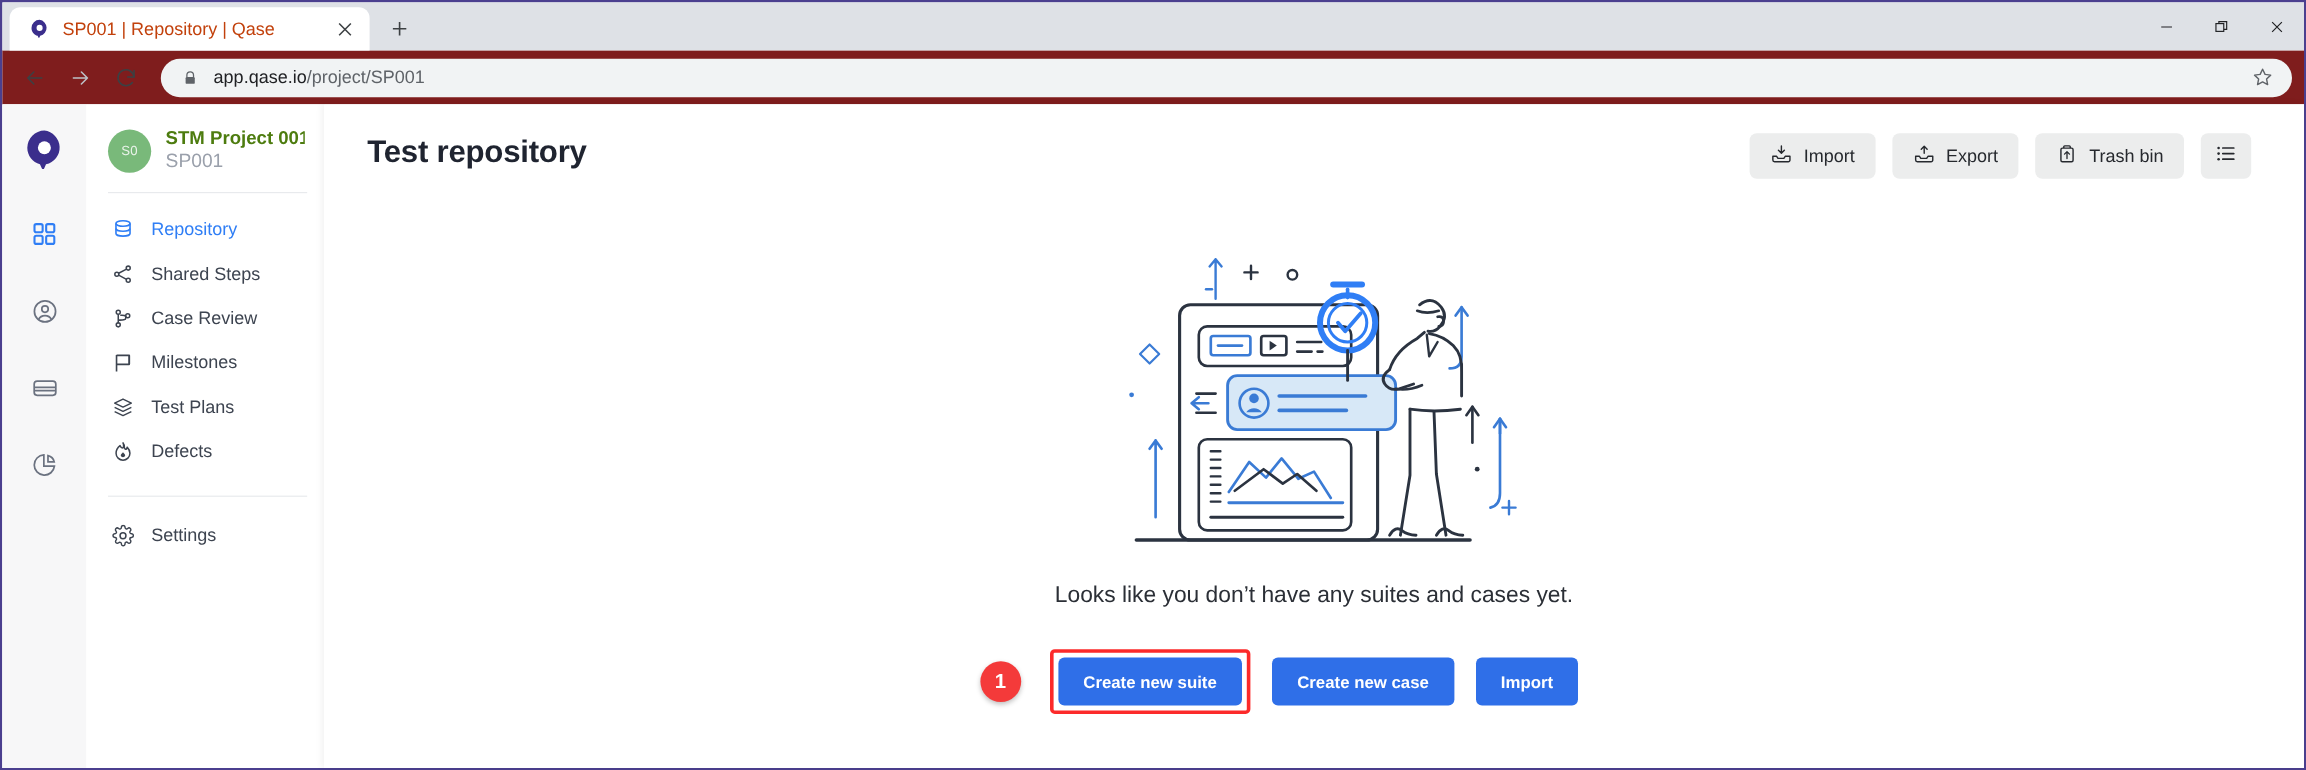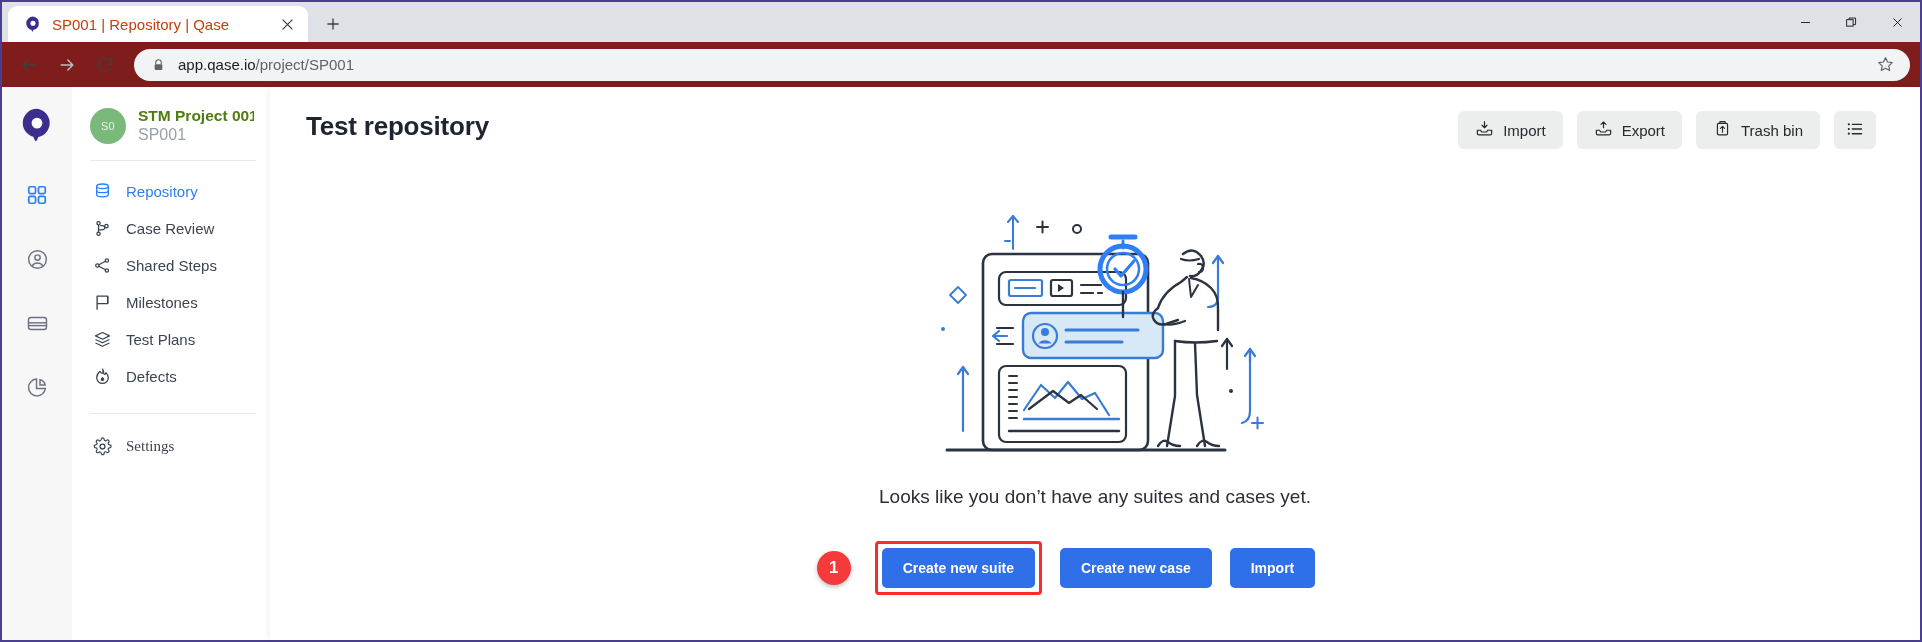--- a/index.html
+++ b/index.html
@@ -300,44 +300,44 @@
               <path d="M4.6 5.4v5.2c0 1.6 3.3 2.9 7.4 2.9s7.4-1.3 7.4-2.9V5.4" stroke="#2f7ef5" stroke-width="1.7" fill="none"></path>
               <path d="M4.6 10.6v5.2c0 1.6 3.3 2.9 7.4 2.9s7.4-1.3 7.4-2.9v-5.2" stroke="#2f7ef5" stroke-width="1.7" fill="none"></path>
             </svg>
           </span>
           <span>Repository</span>
         </div>
 
         <div class="navitem">
           <span class="ico">
             <svg viewBox="0 0 24 24" width="19" height="19">
+              <circle cx="17.5" cy="5.6" r="2.1" stroke="#3d4450" stroke-width="1.6" fill="none"></circle>
+              <circle cx="5.5" cy="12" r="2.1" stroke="#3d4450" stroke-width="1.6" fill="none"></circle>
+              <circle cx="17.5" cy="18.4" r="2.1" stroke="#3d4450" stroke-width="1.6" fill="none"></circle>
+              <path d="M7.4 11l8.3-4.4M7.4 13l8.3 4.4" stroke="#3d4450" stroke-width="1.6" fill="none"></path>
+            </svg>
+          </span>
+          <span>Shared Steps</span>
+        </div>
+
+        <div class="navitem">
+          <span class="ico">
+            <svg viewBox="0 0 24 24" width="19" height="19">
               <circle cx="7" cy="5.4" r="2.1" stroke="#3d4450" stroke-width="1.6" fill="none"></circle>
               <circle cx="7" cy="18.6" r="2.1" stroke="#3d4450" stroke-width="1.6" fill="none"></circle>
               <circle cx="17" cy="9" r="2.1" stroke="#3d4450" stroke-width="1.6" fill="none"></circle>
               <path d="M7 7.5v9M9.1 8.4c3 0 5.9-.5 5.9 2.6 0 3-4.3 2.6-8 2.6" stroke="#3d4450" stroke-width="1.6" fill="none"></path>
             </svg>
           </span>
           <span>Case Review</span>
         </div>
 
         <div class="navitem">
           <span class="ico">
             <svg viewBox="0 0 24 24" width="19" height="19">
-              <circle cx="17.5" cy="5.6" r="2.1" stroke="#3d4450" stroke-width="1.6" fill="none"></circle>
-              <circle cx="5.5" cy="12" r="2.1" stroke="#3d4450" stroke-width="1.6" fill="none"></circle>
-              <circle cx="17.5" cy="18.4" r="2.1" stroke="#3d4450" stroke-width="1.6" fill="none"></circle>
-              <path d="M7.4 11l8.3-4.4M7.4 13l8.3 4.4" stroke="#3d4450" stroke-width="1.6" fill="none"></path>
-            </svg>
-          </span>
-          <span>Shared Steps</span>
-        </div>
-
-        <div class="navitem">
-          <span class="ico">
-            <svg viewBox="0 0 24 24" width="19" height="19">
               <path d="M5.2 21V3.6M5.2 4h13.4v9.4H5.2" stroke="#3d4450" stroke-width="1.7" fill="none" stroke-linejoin="round"></path>
               <path d="M18.6 4v9.4" stroke="#3d4450" stroke-width="1.7" fill="none"></path>
             </svg>
           </span>
           <span>Milestones</span>
         </div>
 
         <div class="navitem">
           <span class="ico">
             <svg viewBox="0 0 24 24" width="19" height="19">
@@ -356,21 +356,21 @@
               <path d="M12 2.6c2.6 3.2.4 4.9 2.1 6.3 1.2 1 2.2-.4 2.2-1.8 2 2 3 4.1 3 6.4a7.3 7.3 0 0 1-14.6 0c0-3.2 1.9-6.2 4.2-8C9.6 7 10.4 8 11.3 8c1.4 0 1.9-2.7.7-5.4z" stroke="#3d4450" stroke-width="1.6" fill="none" stroke-linejoin="round"></path>
               <path d="M12 12.4c1.3 1.4 2.3 2.2 2.3 3.4a2.4 2.4 0 0 1-4.7 0c0-1.2 1.1-2 2.4-3.4z" fill="#3d4450"></path>
             </svg>
           </span>
           <span>Defects</span>
         </div>
       </div>
 
       <div class="divider" style="margin-top:18px;"></div>
 
-      <div class="settings-wrap" style="padding-top:14px;font-family:Liberation Serif, serif;">
+      <div class="settings-wrap" style="padding-top:14px;">
         <div class="navitem">
           <span class="ico">
             <svg viewBox="0 0 24 24" width="19" height="19">
               <circle cx="12" cy="12" r="3.1" stroke="#3d4450" stroke-width="1.6" fill="none"></circle>
               <path d="M19.3 14.6a1.6 1.6 0 0 0 .3 1.8l.1.1a1.9 1.9 0 1 1-2.7 2.7l-.1-.1a1.6 1.6 0 0 0-1.8-.3 1.6 1.6 0 0 0-1 1.5v.2a1.9 1.9 0 1 1-3.8 0v-.1a1.6 1.6 0 0 0-1-1.5 1.6 1.6 0 0 0-1.8.3l-.1.1a1.9 1.9 0 1 1-2.7-2.7l.1-.1a1.6 1.6 0 0 0 .3-1.8 1.6 1.6 0 0 0-1.5-1h-.2a1.9 1.9 0 1 1 0-3.8h.1a1.6 1.6 0 0 0 1.5-1 1.6 1.6 0 0 0-.3-1.8l-.1-.1A1.9 1.9 0 1 1 7.3 4.3l.1.1a1.6 1.6 0 0 0 1.8.3h.1a1.6 1.6 0 0 0 1-1.5v-.2a1.9 1.9 0 1 1 3.8 0v.1a1.6 1.6 0 0 0 1 1.5 1.6 1.6 0 0 0 1.8-.3l.1-.1a1.9 1.9 0 1 1 2.7 2.7l-.1.1a1.6 1.6 0 0 0-.3 1.8v.1a1.6 1.6 0 0 0 1.5 1h.2a1.9 1.9 0 1 1 0 3.8h-.1a1.6 1.6 0 0 0-1.5 1z" stroke="#3d4450" stroke-width="1.5" fill="none"></path>
             </svg>
           </span>
           <span>Settings</span>
         </div>
       </div>

